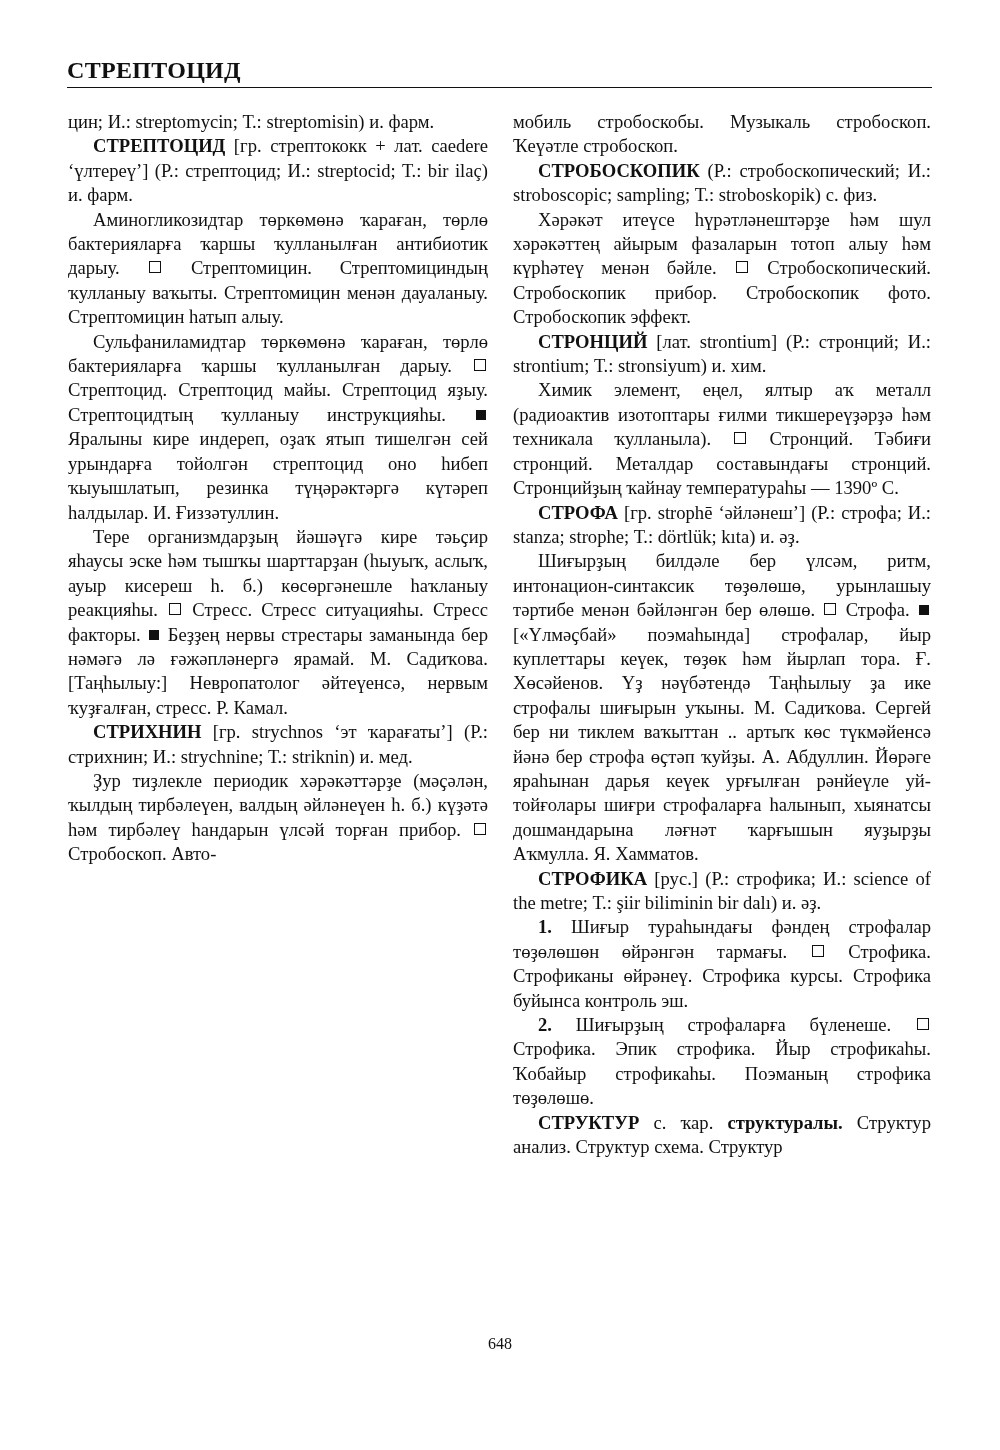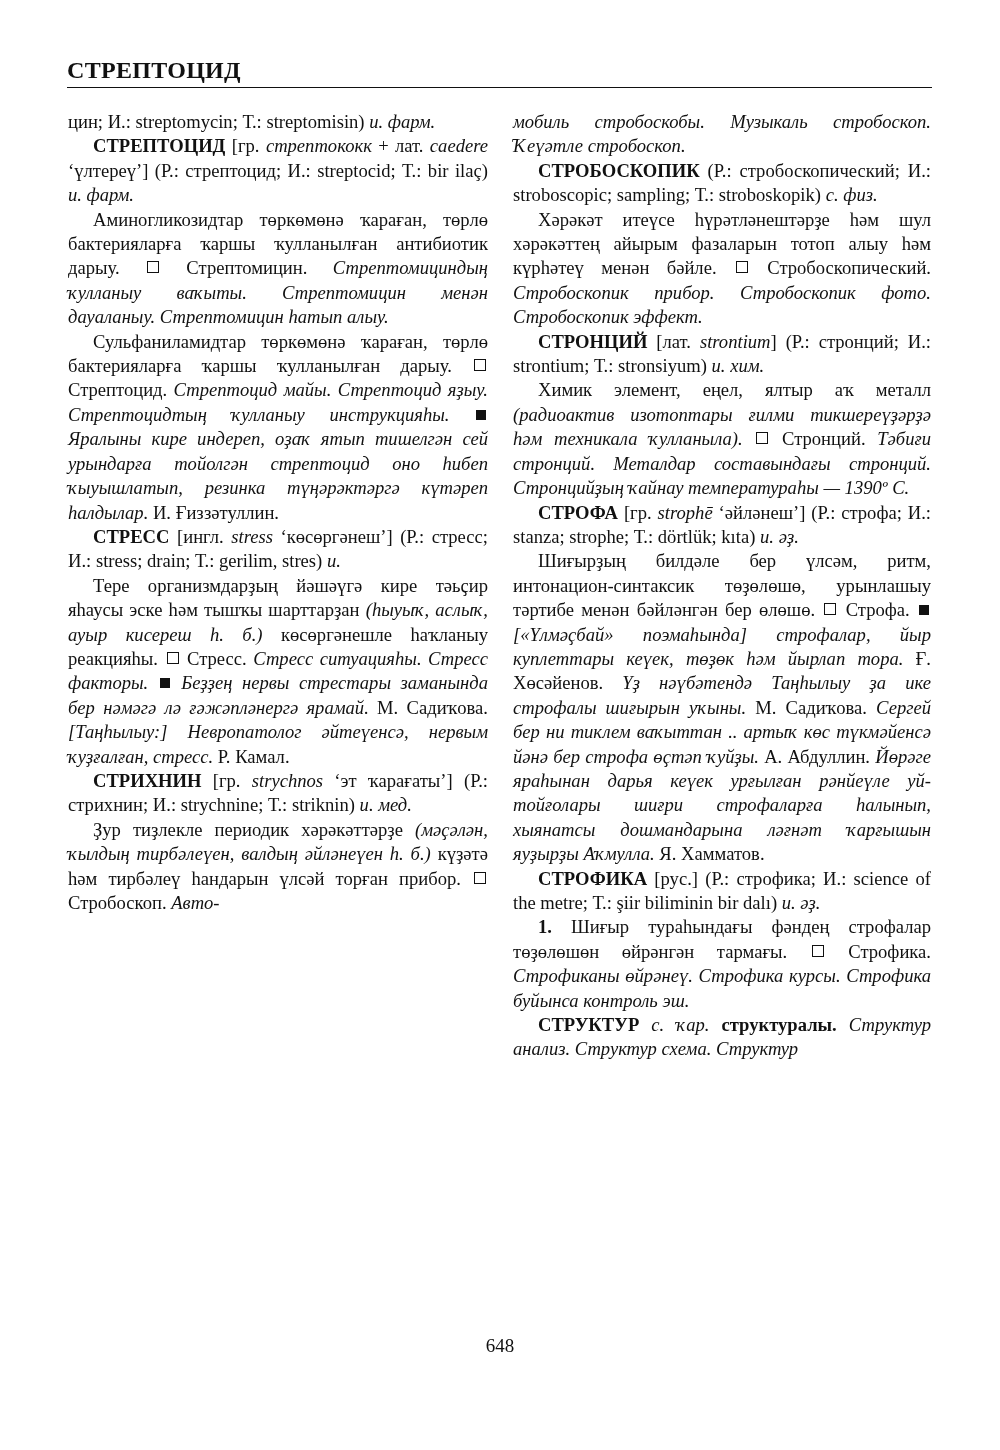--- a/index.html
+++ b/index.html
@@ -23,52 +23,52 @@
     position: absolute; top: 110px; width: 420px;
     font-size: 18.6px; line-height: 24.4px; text-align: justify;
     hyphens: manual;
   }
   .col.left { left: 68px; }
   .col.right { left: 513px; width: 418px; }
   .col p { margin: 0; text-indent: 0; }
   .col p.ind { text-indent: 25px; }
   .col p.cont { text-indent: 0; }
   .hw { font-weight: bold; }
-  .it { font-style: italic; }
+  .it { }
   .bx { display: inline-block; width: 10px; height: 10px; border: 1.3px solid #111; vertical-align: 1px; margin: 0 2px; }
   .fbx { display: inline-block; width: 10px; height: 10px; background: #111; vertical-align: 1px; margin: 0 2px; }
   .page-number {
     position: absolute; left: 0; width: 1000px; top: 1335px;
-    text-align: center; font-size: 19px;
+    text-align: center; font-size: 16px;
   }
 </style>
 </head>
 <body>
 
 <div class="header">
   <div class="running-head">СТРЕПТОЦИД</div>
 </div>
 <div class="rule"></div>
 
 <div class="col left" id="col-left">
     <p class="cont"><span>цин; И.: streptomycin; Т.: streptomisin) </span><span class="it">и. фарм.</span></p>
     <p class="ind"><span class="hw">СТРЕПТОЦИД</span><span> [гр. </span><span class="it">стрептококк</span><span> + лат. </span><span class="it">caedere</span><span> ‘үлтереү’] (Р.: стрептоцид; И.: streptocid; Т.: bir ilaç) </span><span class="it">и. фарм.</span></p>
     <p class="ind"><span>Аминогликозидтар төркөмөнә ҡараған, төрлө бактерияларға ҡаршы ҡулланылған антибиотик дарыу. </span><span class="bx"></span><span> Стрептомицин. </span><span class="it">Стрептомициндың ҡулланыу ваҡыты. Стрептомицин менән дауаланыу. Стрептомицин һатып алыу.</span></p>
     <p class="ind"><span>Сульфаниламидтар төркөмөнә ҡараған, төрлө бактерияларға ҡаршы ҡулланылған дарыу. </span><span class="bx"></span><span> Стрептоцид. </span><span class="it">Стрептоцид майы. Стрептоцид яҙыу. Стрептоцидтың ҡулланыу инструкцияһы. </span><span class="fbx"></span><span class="it"> Яралыны кире индереп, оҙаҡ ятып тишелгән сей урындарға тойолгән стрептоцид оно һибеп ҡыуышлатып, резинка түңәрәктәргә күтәреп һалдылар.</span><span> И. Ғиззәтуллин.</span></p>
-    <p class="ind"><span class="hw">СТРЕСС</span><span> [ингл. </span><span class="it">stress</span><span> ‘көсөргәнеш’] (Р.: стресс; И.: stress; drain; Т.: gerilim, stres) </span><span class="it">и.</span></p>
     <p class="ind"><span>Тере организмдарҙың йәшәүгә кире тәьҫир яһаусы эске һәм тышҡы шарттарҙан </span><span class="it">(һыуыҡ, аслыҡ, ауыр кисереш һ. б.)</span><span> көсөргәнешле һаҡланыу реакцияһы. </span><span class="bx"></span><span> Стресс. </span><span class="it">Стресс ситуацияһы. Стресс факторы. </span><span class="fbx"></span><span class="it"> Беҙҙең нервы стрестары заманында бер нәмәгә лә ғәжәпләнергә ярамай.</span><span> М. Садиҡова. </span><span class="it">[Таңһылыу:] Невропатолог әйтеүенсә, нервым ҡуҙғалған, стресс.</span><span> Р. Камал.</span></p>
     <p class="ind"><span class="hw">СТРИХНИН</span><span> [гр. </span><span class="it">strychnos</span><span> ‘эт ҡарағаты’] (Р.: стрихнин; И.: strychnine; Т.: striknin) </span><span class="it">и. мед.</span></p>
     <p class="ind"><span>Ҙур тиҙлекле периодик хәрәкәттәрҙе </span><span class="it">(мәҫәлән, ҡылдың тирбәлеүен, валдың әйләнеүен һ. б.)</span><span> күҙәтә һәм тирбәлеү һандарын үлсәй торған прибор. </span><span class="bx"></span><span> Стробоскоп. </span><span class="it">Авто-</span></p>
   </div>
 <div class="col right" id="col-right">
     <p class="cont"><span class="it">мобиль стробоскобы. Музыкаль стробоскоп. Ҡеүәтле стробоскоп.</span></p>
     <p class="ind"><span class="hw">СТРОБОСКОПИК</span><span> (Р.: стробоскопический; И.: stroboscopic; sampling; Т.: stroboskopik) </span><span class="it">с. физ.</span></p>
     <p class="ind"><span>Хәрәкәт итеүсе һүрәтләнештәрҙе һәм шул хәрәкәттең айырым фазаларын тотоп алыу һәм күрһәтеү менән бәйле. </span><span class="bx"></span><span> Стробоскопический. </span><span class="it">Стробоскопик прибор. Стробоскопик фото. Стробоскопик эффект.</span></p>
     <p class="ind"><span class="hw">СТРОНЦИЙ</span><span> [лат. </span><span class="it">strontium</span><span>] (Р.: стронций; И.: strontium; Т.: stronsiyum) </span><span class="it">и. хим.</span></p>
     <p class="ind"><span>Химик элемент, еңел, ялтыр аҡ металл </span><span class="it">(радиоактив изотоптары ғилми тикшереүҙәрҙә һәм техникала ҡулланыла).</span><span> </span><span class="bx"></span><span> Стронций. </span><span class="it">Тәбиғи стронций. Металдар составындағы стронций. Стронцийҙың ҡайнау температураһы — 1390º С.</span></p>
     <p class="ind"><span class="hw">СТРОФА</span><span> [гр. </span><span class="it">strophē</span><span> ‘әйләнеш’] (Р.: строфа; И.: stanza; strophe; Т.: dörtlük; kıta) </span><span class="it">и. әҙ.</span></p>
     <p class="ind"><span>Шиғырҙың билдәле бер үлсәм, ритм, интонацион-синтаксик төҙөлөшө, урынлашыу тәртибе менән бәйләнгән бер өлөшө. </span><span class="bx"></span><span> Строфа. </span><span class="fbx"></span><span class="it"> [«Үлмәҫбай» поэмаһында] строфалар, йыр куплеттары кеүек, төҙөк һәм йырлап тора.</span><span> Ғ. Хөсәйенов. </span><span class="it">Үҙ нәүбәтендә Таңһылыу ҙа ике строфалы шиғырын уҡыны.</span><span> М. Садиҡова. </span><span class="it">Сергей бер ни тиклем ваҡыттан .. артыҡ көс түкмәйенсә йәнә бер строфа өҫтәп ҡуйҙы.</span><span> А. Абдуллин. </span><span class="it">Йөрәге яраһынан дарья кеүек урғылған рәнйеүле уй-тойғолары шиғри строфаларға һалынып, хыянатсы дошмандарына ләғнәт ҡарғышын яуҙырҙы Аҡмулла.</span><span> Я. Хамматов.</span></p>
     <p class="ind"><span class="hw">СТРОФИКА</span><span> [рус.] (Р.: строфика; И.: science of the metre; Т.: şiir biliminin bir dalı) </span><span class="it">и. әҙ.</span></p>
     <p class="ind"><span class="hw">1.</span><span> Шиғыр тураһындағы фәндең строфалар төҙөлөшөн өйрәнгән тармағы. </span><span class="bx"></span><span> Строфика. </span><span class="it">Строфиканы өйрәнеү. Строфика курсы. Строфика буйынса контроль эш.</span></p>
+    <p class="ind"><span class="hw">2.</span><span> Шиғырҙың строфаларға бүленеше. </span><span class="bx"></span><span> Строфика. </span><span class="it">Эпик строфика. Йыр строфикаһы. Ҡобайыр строфикаһы. Поэманың строфика төҙөлөшө.</span></p>
     <p class="ind"><span class="hw">СТРУКТУР</span><span> </span><span class="it">с. ҡар.</span><span> </span><span class="hw">структуралы.</span><span> </span><span class="it">Структур анализ. Структур схема. Структур</span></p>
   </div>
 
 <div class="page-number">648</div>
 
 </body></html>

